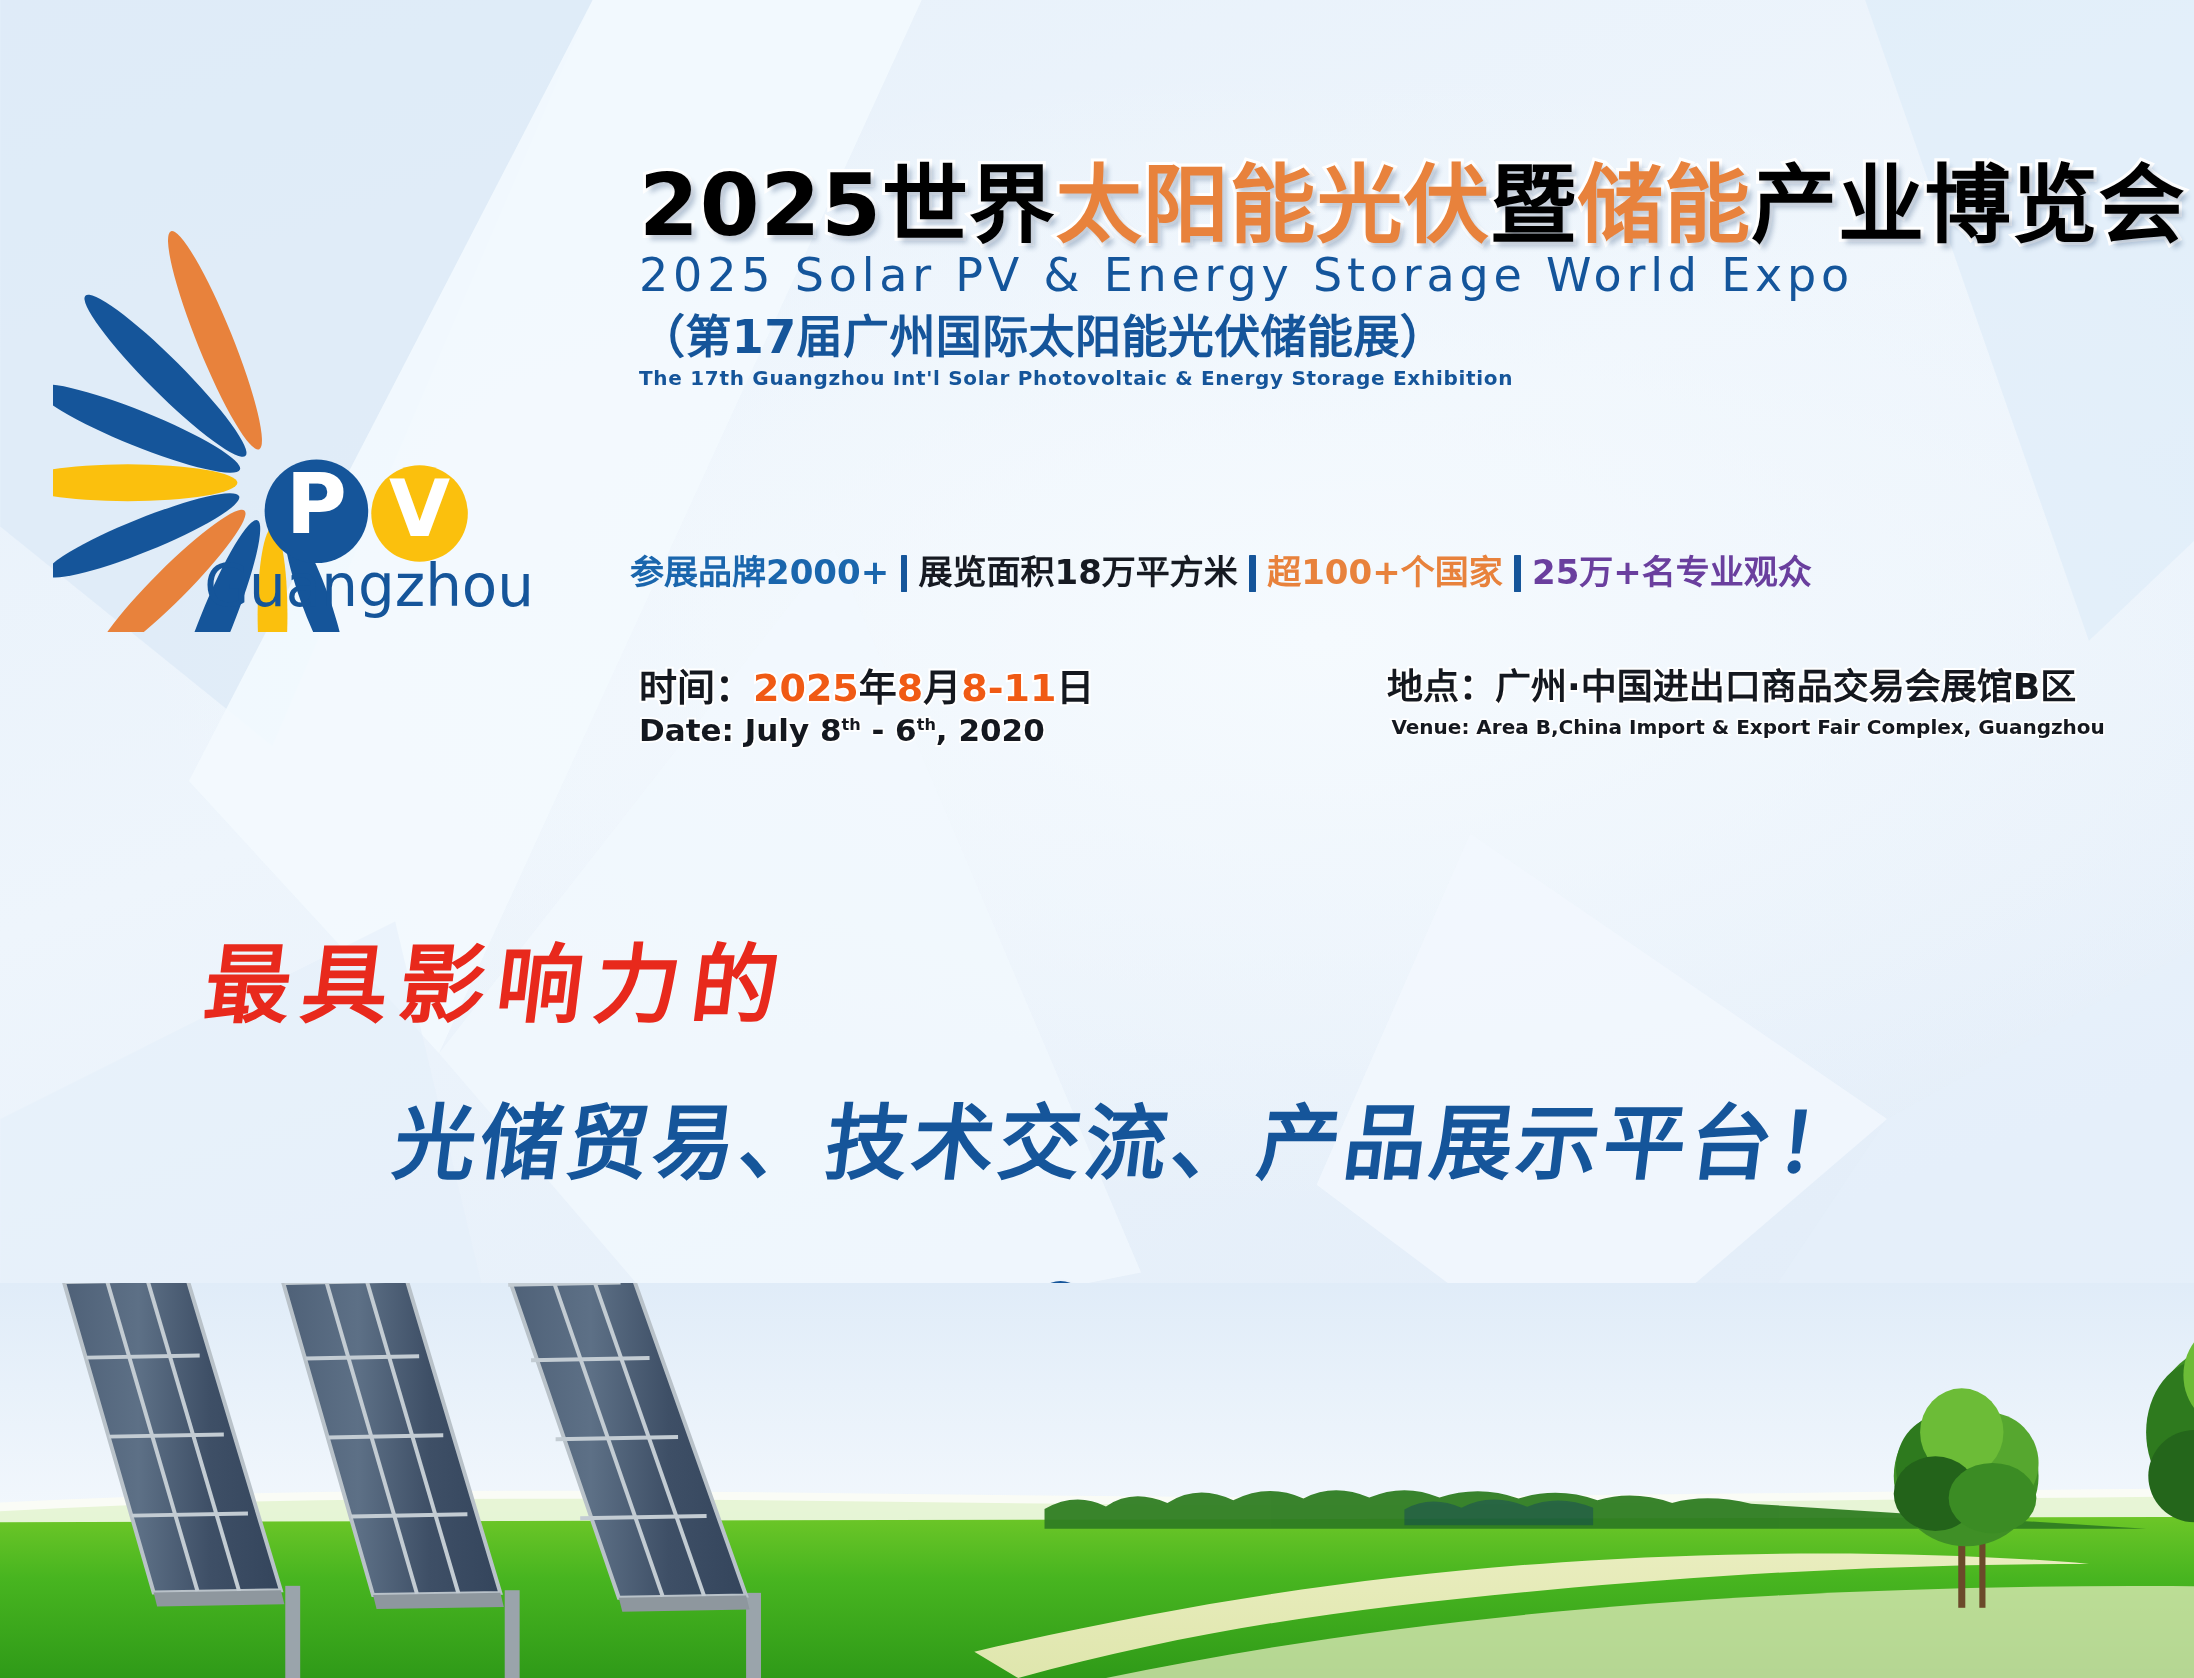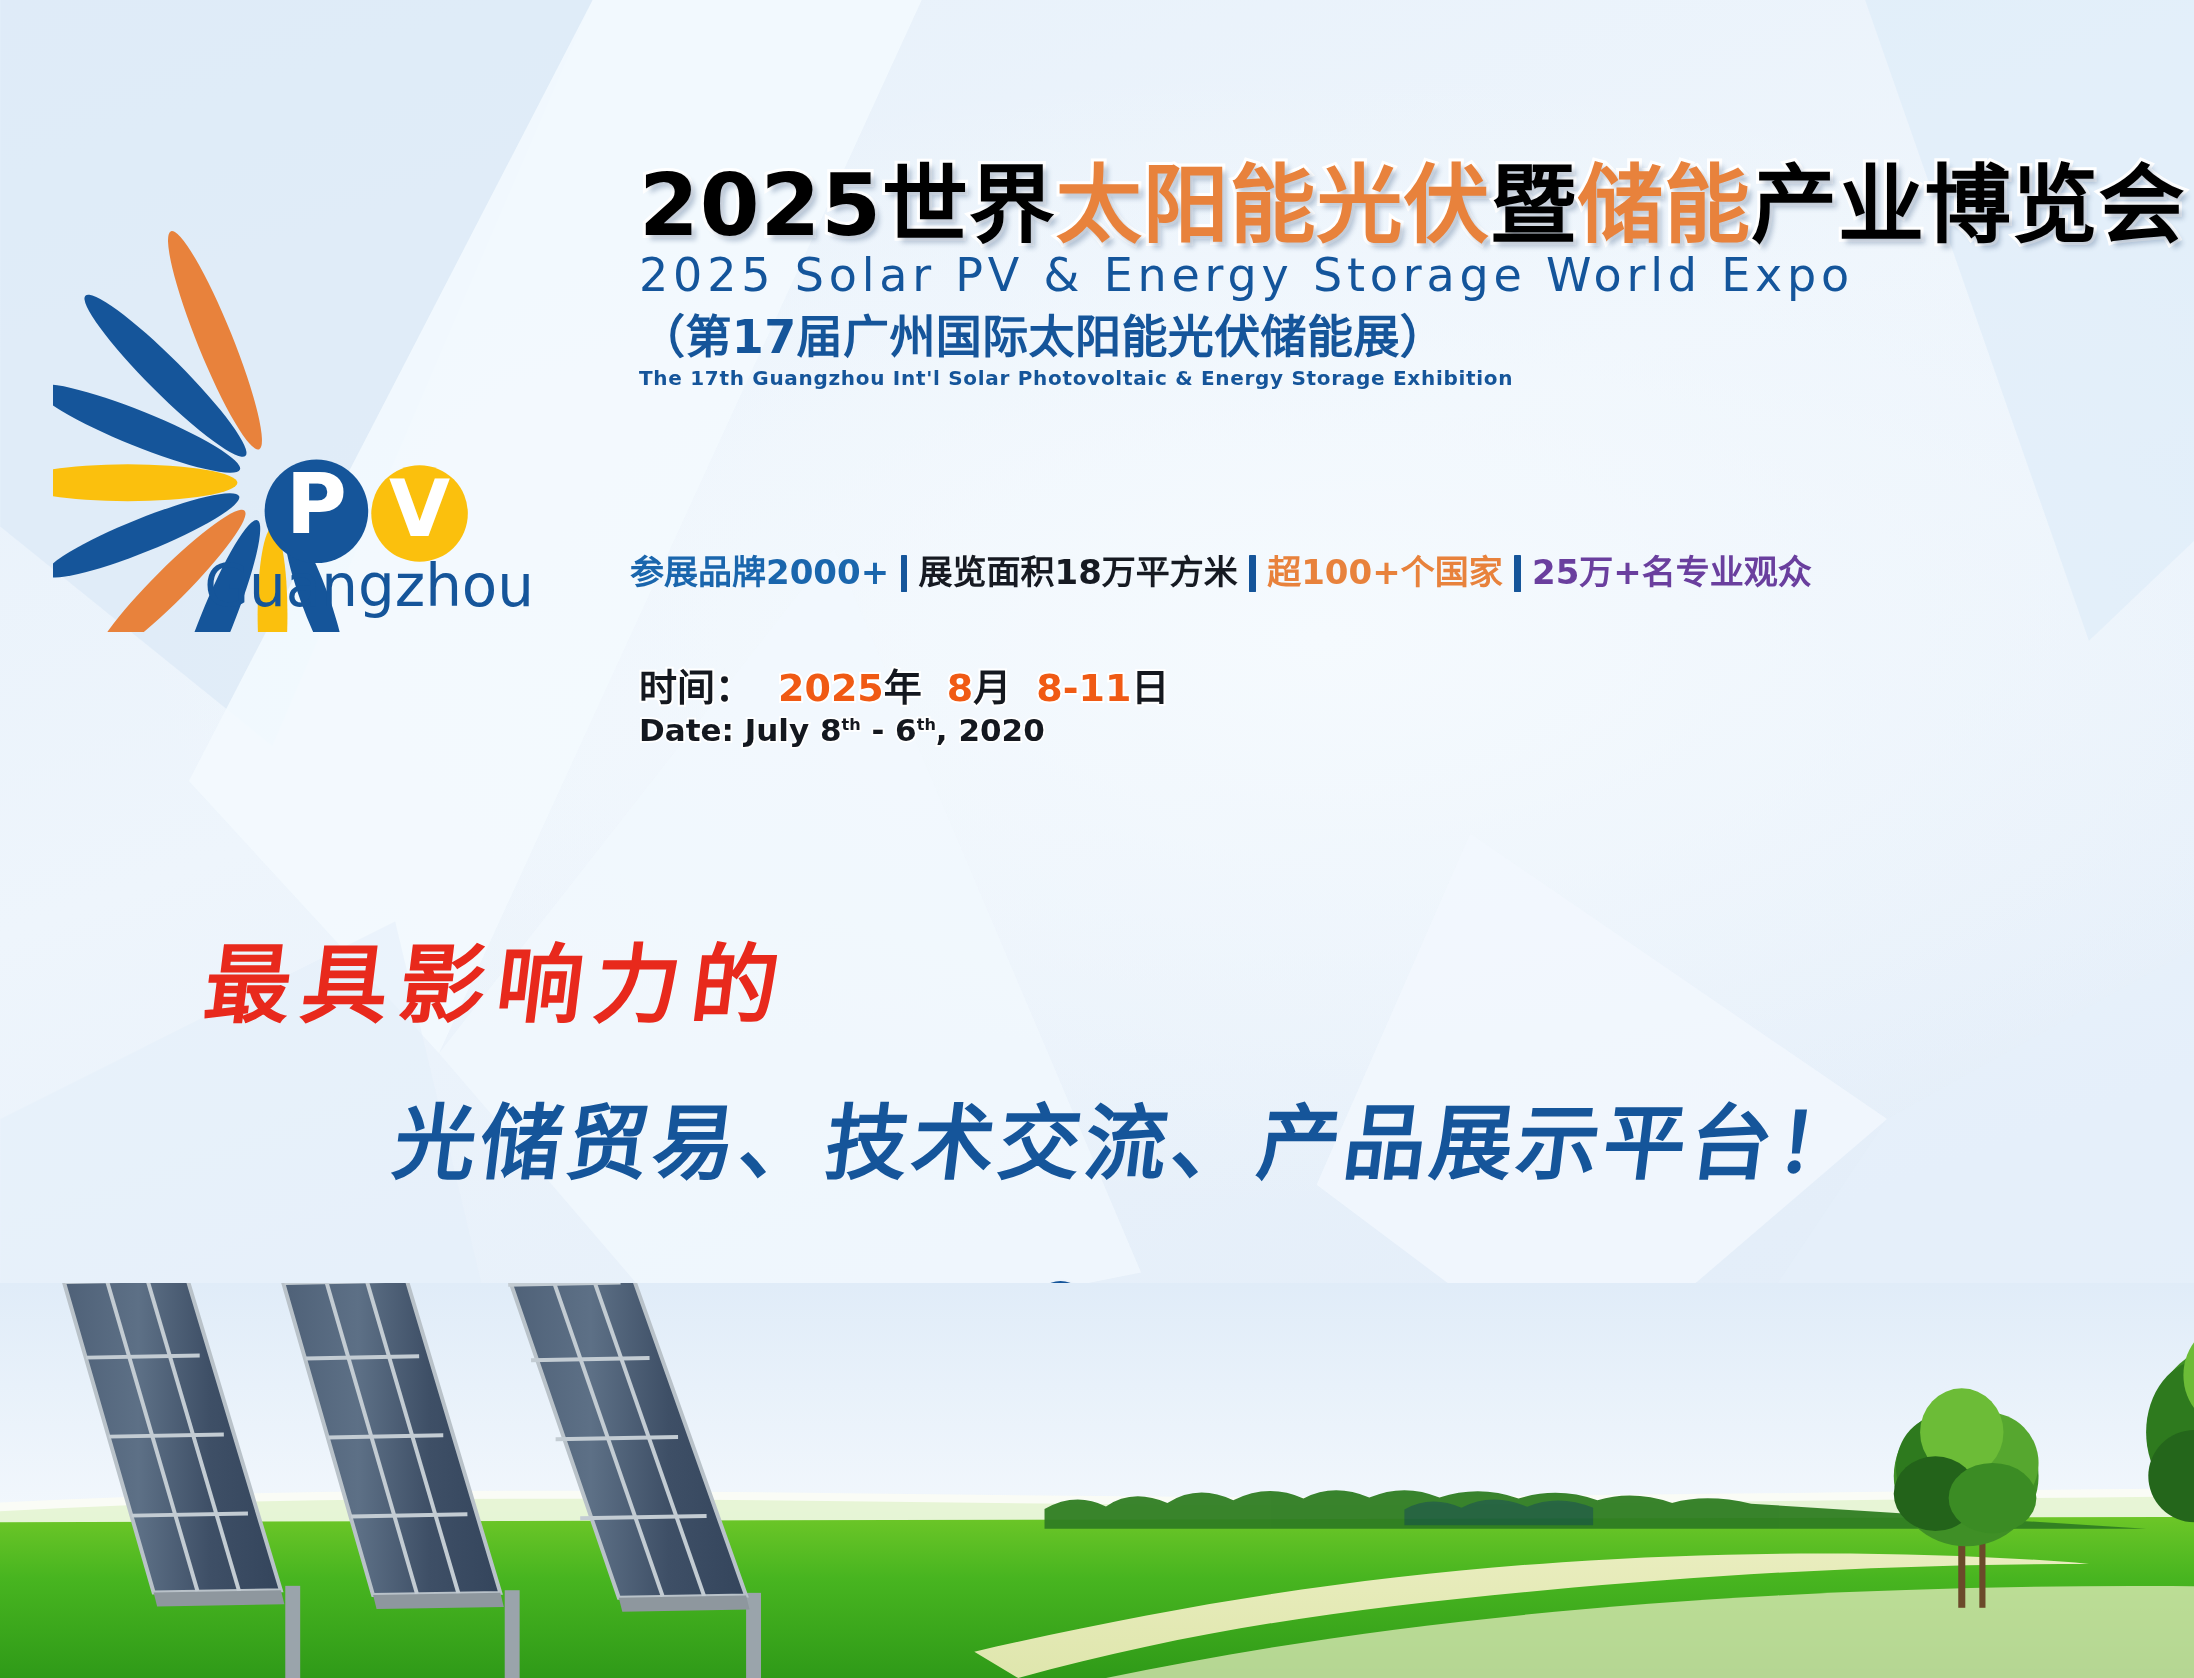--- a/index.html
+++ b/index.html
@@ -64,21 +64,21 @@
     background:#15559a;margin:0 11.4px;border-radius:0.4px;position:relative;top:1.8px;}
 
   
   .dv{position:absolute;left:639px;top:667px;width:1931px;display:flex;}
   .dv-col{display:block;}
   .dv-col.left{width:720px;}
   .dv-line1{font-size:38px;line-height:1.12;font-weight:700;white-space:nowrap;
     font-family:"DejaVu Sans","Liberation Sans",sans-serif;
     color:#14181f;
     -webkit-text-stroke:4px #ffffff;paint-order:stroke fill;}
-  .dv-line1 .hot{color:#f05a14;margin-left:25px;}
+  .dv-line1 .hot{color:#f05a14;}
   .dv-line2{font-size:31px;line-height:1.15;font-weight:700;white-space:nowrap;color:#14181f;
     font-family:"DejaVu Sans","Liberation Sans",sans-serif;
     -webkit-text-stroke:3.5px #ffffff;paint-order:stroke fill;margin-top:3.5px;}
   .dv-line2 sup{font-size:.52em;vertical-align:super;}
   .dv-col.right{margin-left:28px;}
   .dv-col.right .dv-line1{font-size:36px;}
   .dv-col.right .dv-line2{font-size:20px;margin-top:8.8px;margin-left:4.4px;-webkit-text-stroke:3.1px #ffffff;}
 
   
   .callig{position:absolute;white-space:nowrap;font-weight:700;
@@ -170,20 +170,24 @@
     <div class="h-sub-cn">（第17届广州国际太阳能光伏储能展）</div>
     <div class="h-sub-en">The 17th Guangzhou Int'l Solar Photovoltaic &amp; Energy Storage Exhibition</div>
   </div>
 
   <div class="stats"><span class="seg s-blue">参展品牌2000+</span><span class="sep"></span><span class="seg s-dark">展览面积18万平方米</span><span class="sep"></span><span class="seg s-orange">超100+个国家</span><span class="sep"></span><span class="seg s-purple">25万+名专业观众</span></div>
 
   <div class="dv">
     <div class="dv-col left">
       <div class="dv-line1"><span>时间：</span><span class="hot">2025</span><span>年</span><span class="hot">8</span><span>月</span><span class="hot">8-11</span><span>日</span></div>
       <div class="dv-line2"><span>Date: July 8</span><sup>th</sup><span> - 6</span><sup>th</sup><span>, 2020</span></div>
+    </div>
+    <div class="dv-col right">
+      <div class="dv-line1"><span>地点：</span><span>广州·中国进出口商品交易会展馆B区</span></div>
+      <div class="dv-line2">Venue: Area B,China Import &amp; Export Fair Complex, Guangzhou</div>
     </div>
   </div>
 
   <div class="callig callig-red">最具影响力的</div>
   <div class="callig callig-blue">光储贸易、技术交流、产品展示平台！</div>
 
   <div class="contact">
     <div class="c-row website">
       <span class="c-ico">
         <svg width="27" height="27" viewBox="0 0 62 62">

